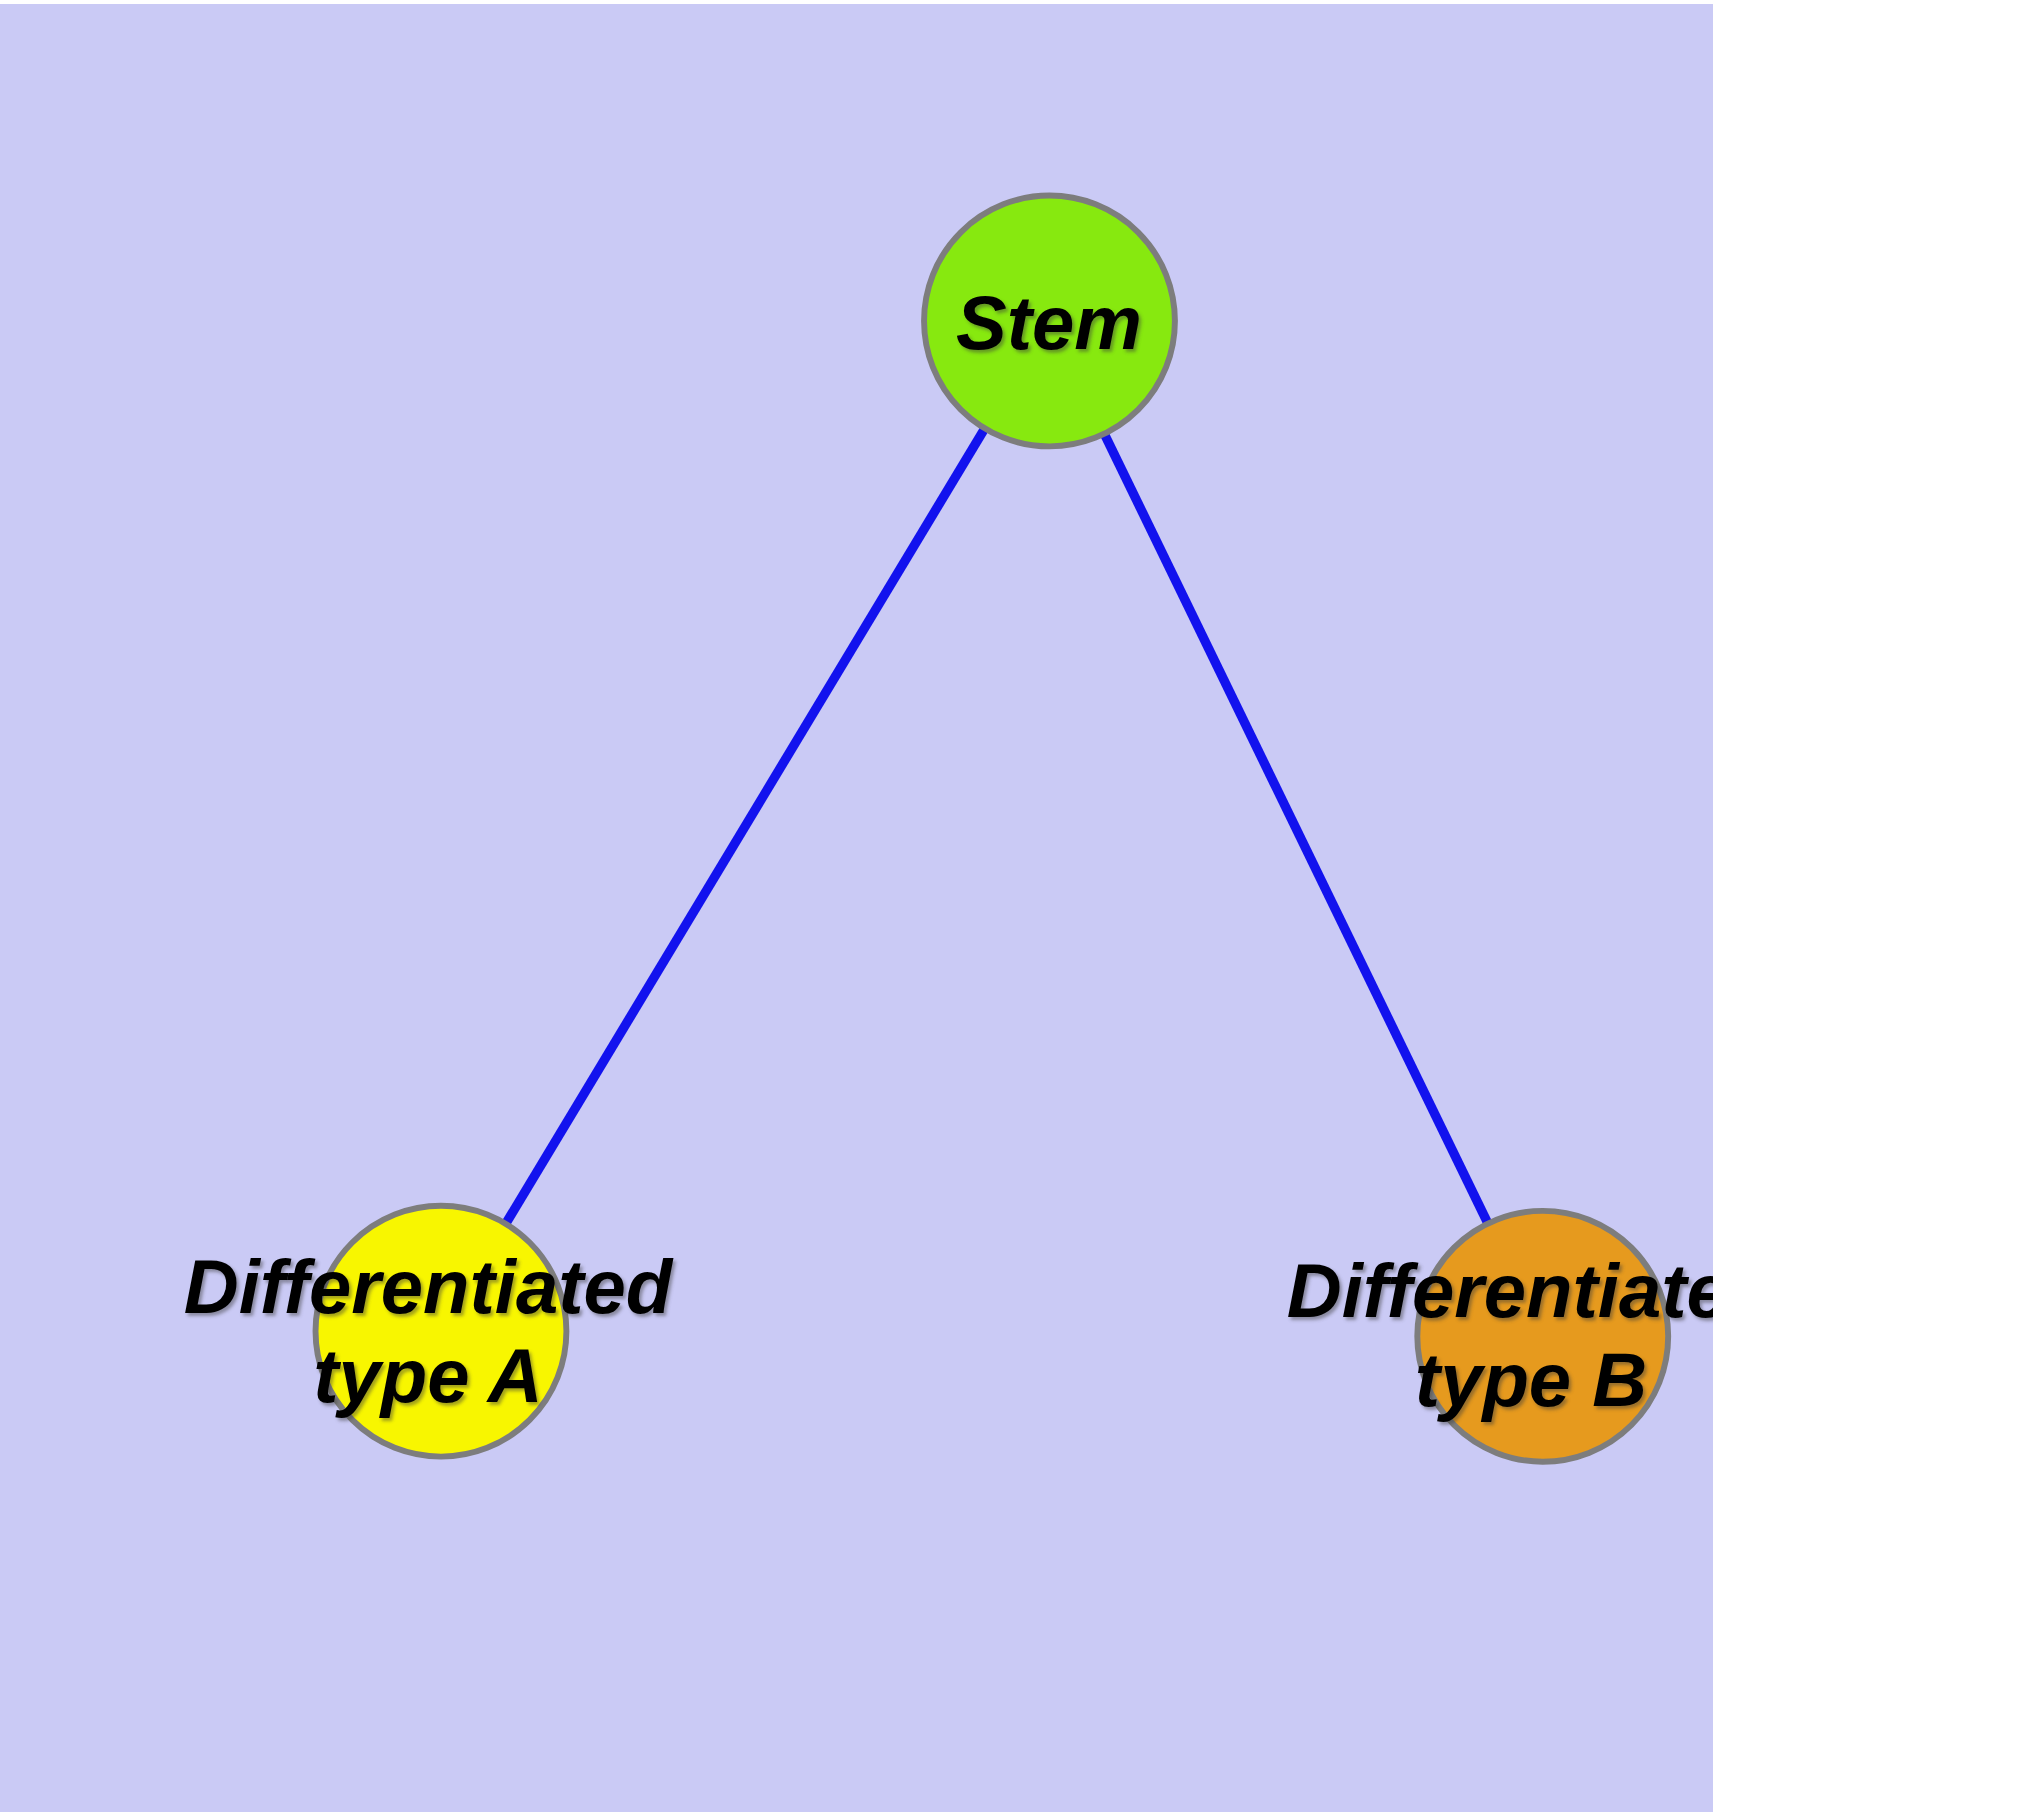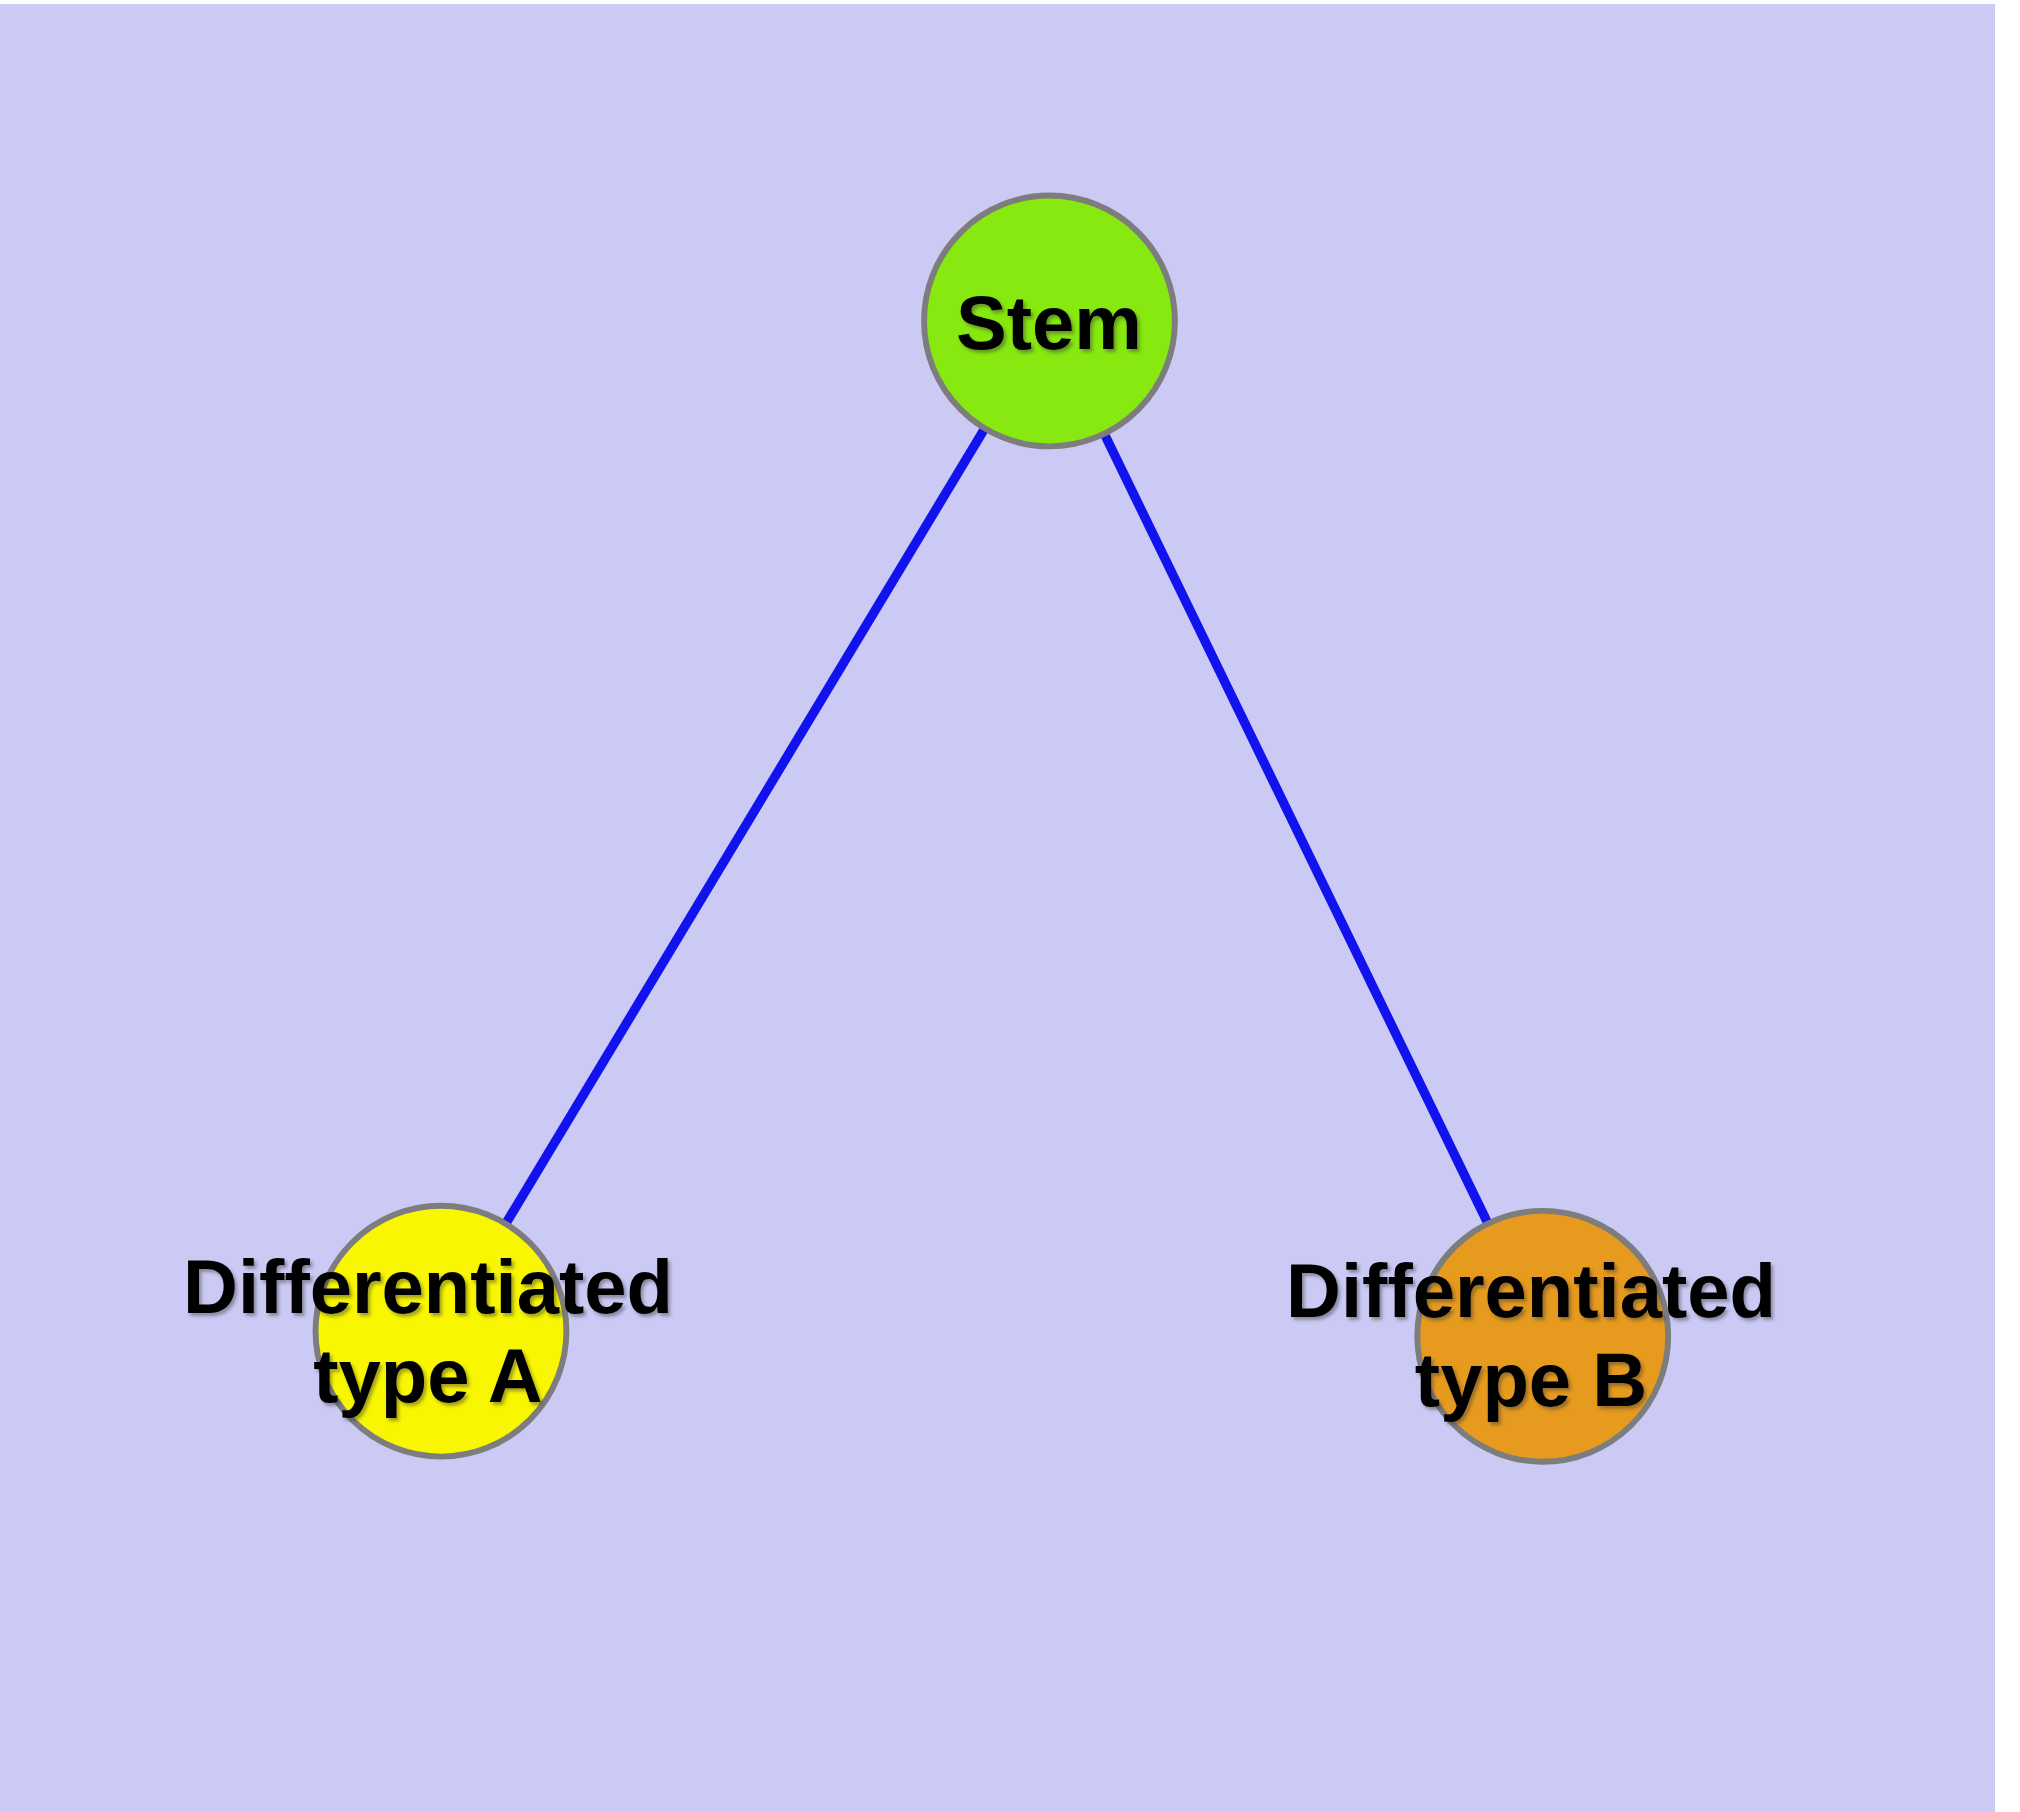--- a/index.html
+++ b/index.html
@@ -3,24 +3,25 @@
 <meta charset="utf-8">
 <style>
   html, body {
     margin: 0;
     padding: 0;
     background: #ffffff;
     font-family: "Liberation Sans", sans-serif;
   }
   .screen {
     position: relative;
-    width: 1995px;
+    width: 1713px;
     height: 1812px;
     background: #ffffff;
     overflow: hidden;
+    font-style: italic;
   }
   .plot-area {
     position: absolute;
     left: 0;
     top: 4.2px;
     right: 0;
     bottom: 0;
     background: #cacaf5;
   }
   svg.graph {

